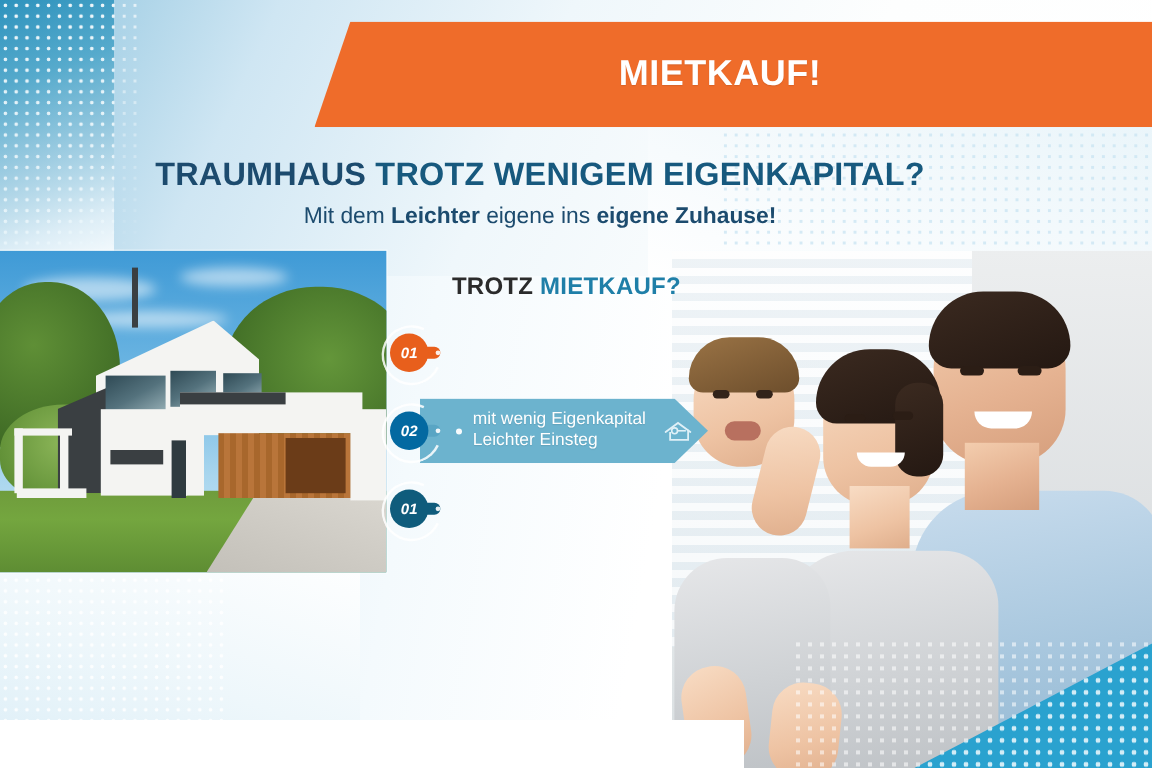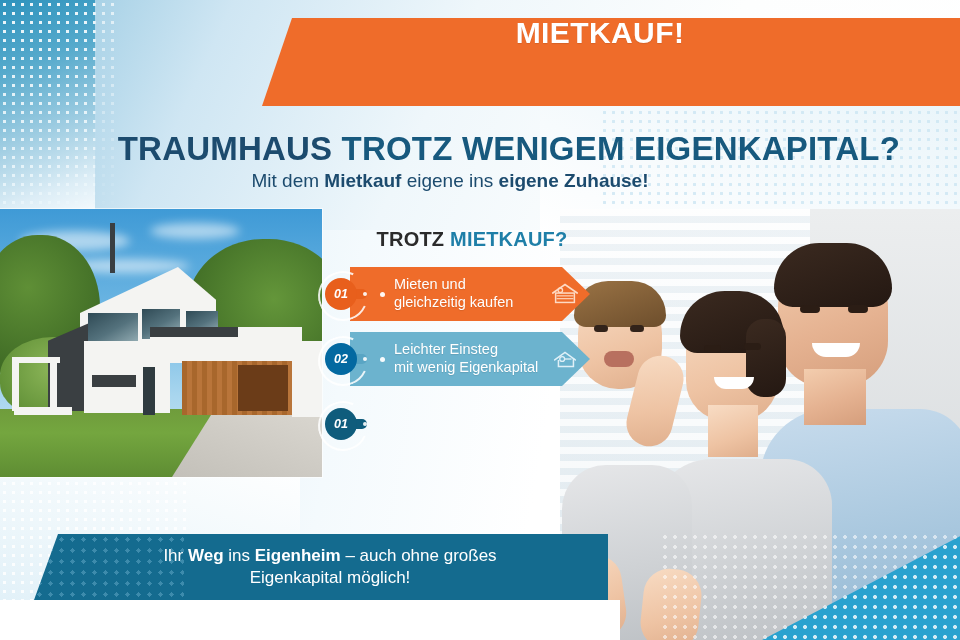--- a/index.html
+++ b/index.html
@@ -60,38 +60,38 @@
     background-image:radial-gradient(#ffffff 1.5px, rgba(255,255,255,0) 1.7px);
     background-size:9px 9px; opacity:.85;
   }
 
   
   .top-banner{
     position:absolute; left:262px; top:18px; width:698px; height:88px;
     background:#ef6c2a;
     clip-path:polygon(30px 0, 100% 0, 100% 100%, 0 100%);
     display:flex; flex-direction:row;
-    justify-content:center;
+    align-items:center; justify-content:center;
     padding-right:22px;
     box-sizing:border-box;
   }
   .top-banner .l1{
     color:#ffffff; font-weight:bold; font-size:30px; letter-spacing:.4px;
     line-height:1.02; text-shadow:0 1px 1px rgba(0,0,0,.10);
   }
   .top-banner .l2{
     color:#fdf0e6; font-weight:bold; font-size:22px; letter-spacing:.2px;
     line-height:1.25; margin-top:3px; text-shadow:0 1px 1px rgba(0,0,0,.08);
   }
 
   
   .headline{
     position:absolute; left:0; top:130px; width:900px;
-    text-align:right;
-    color:#1c4b6e; font-weight:bold; font-size:33px; letter-spacing:.2px;
+    text-align:center;
+    color:#1c4b6e; font-weight:bold; font-size:27px; letter-spacing:.2px;
   }
   .headline .alt{ color:#17597e; }
   .subline{
     position:absolute; left:0; top:170px; width:900px;
     text-align:center;
     color:#1c4b6e; font-size:19px; font-weight:normal;
   }
   .subline b{ font-weight:bold; }
 
   
@@ -363,55 +363,41 @@
     </div>
     <div class="dots-family"></div>
   </div>
 
   <div class="top-banner">
     <div class="l1">MIETKAUF!</div>
   </div>
 
   <div class="headline"><span>TRAUMHAUS</span><span class="alt"> TROTZ WENIGEM EIGENKAPITAL?</span></div>
 
-  <div class="subline"><span>Mit dem </span><b>Mietkauf</b><span> eigene ins </span><b>eigene Zuhause!</b></div>
+  <div class="subline"><span>Mit dem </span><b>Leichter</b><span> eigene ins </span><b>eigene Zuhause!</b></div>
 
   <div class="warum"><span>TROTZ </span><span class="hl">MIETKAUF?</span></div>
 
   <div class="benefits">
 
     <div class="benefit">
-      <div class="b-arrow" style="background:#ef6c2a;">
-        <div class="b-bullet"></div>
-        <div class="b-text">
-          <div>Mieten und</div>
-          <div>gleichzeitig kaufen</div>
-        </div>
-        <svg class="b-icon" viewBox="0 0 32 26">
-          <path d="M3 12 L16 3 L29 12" fill="none" stroke="#ffe4d2" stroke-width="1.8" stroke-linecap="round"></path>
-          <rect x="6" y="12" width="20" height="10" fill="none" stroke="#ffe4d2" stroke-width="1.6"></rect>
-          <line x1="7" y1="15" x2="25" y2="15" stroke="#ffe4d2" stroke-width="1.2"></line>
-          <line x1="7" y1="18" x2="25" y2="18" stroke="#ffe4d2" stroke-width="1.2"></line>
-          <circle cx="11" cy="9" r="2.4" fill="none" stroke="#ffe4d2" stroke-width="1.4"></circle>
-        </svg>
-      </div>
       <div class="b-badge">
         <div class="ring"></div>
         <div class="stub" style="background:#e85f1c;"></div>
         <div class="stub-dot"></div>
         <div class="disc" style="background:#e85f1c;">01</div>
       </div>
     </div>
 
     <div class="benefit">
       <div class="b-arrow" style="background:#6cb3ce;">
         <div class="b-bullet"></div>
         <div class="b-text">
+          <div>mit wenig Eigenkapital</div>
           <div>Leichter Einsteg</div>
-          <div>mit wenig Eigenkapital</div>
         </div>
         <svg class="b-icon" viewBox="0 0 32 26">
           <path d="M5 14 L16 6 L27 14" fill="none" stroke="#eaf6fb" stroke-width="1.6" stroke-linecap="round"></path>
           <path d="M9 14 L9 21 L25 21 L25 12" fill="none" stroke="#eaf6fb" stroke-width="1.6"></path>
           <circle cx="13" cy="13" r="2.6" fill="none" stroke="#eaf6fb" stroke-width="1.4"></circle>
           <line x1="15" y1="13" x2="23" y2="13" stroke="#eaf6fb" stroke-width="1.4"></line>
         </svg>
       </div>
       <div class="b-badge">
         <div class="ring"></div>
@@ -426,22 +412,15 @@
         <div class="ring"></div>
         <div class="stub" style="background:#0f5c7c;"></div>
         <div class="stub-dot"></div>
         <div class="disc" style="background:#0f5c7c;">01</div>
       </div>
     </div>
   </div>
 
   <div class="bottom-strip"></div>
 
-  <div class="footer">
-    <div class="dots"></div>
-    <div class="txt">
-      <span>Ihr </span><b>Weg</b><span> ins </span><b>Eigenheim</b><span> – auch ohne großes</span><br>
-      <span>Eigenkapital möglich!</span>
-    </div>
-  </div>
 
 
 </div>
 
 </body></html>

